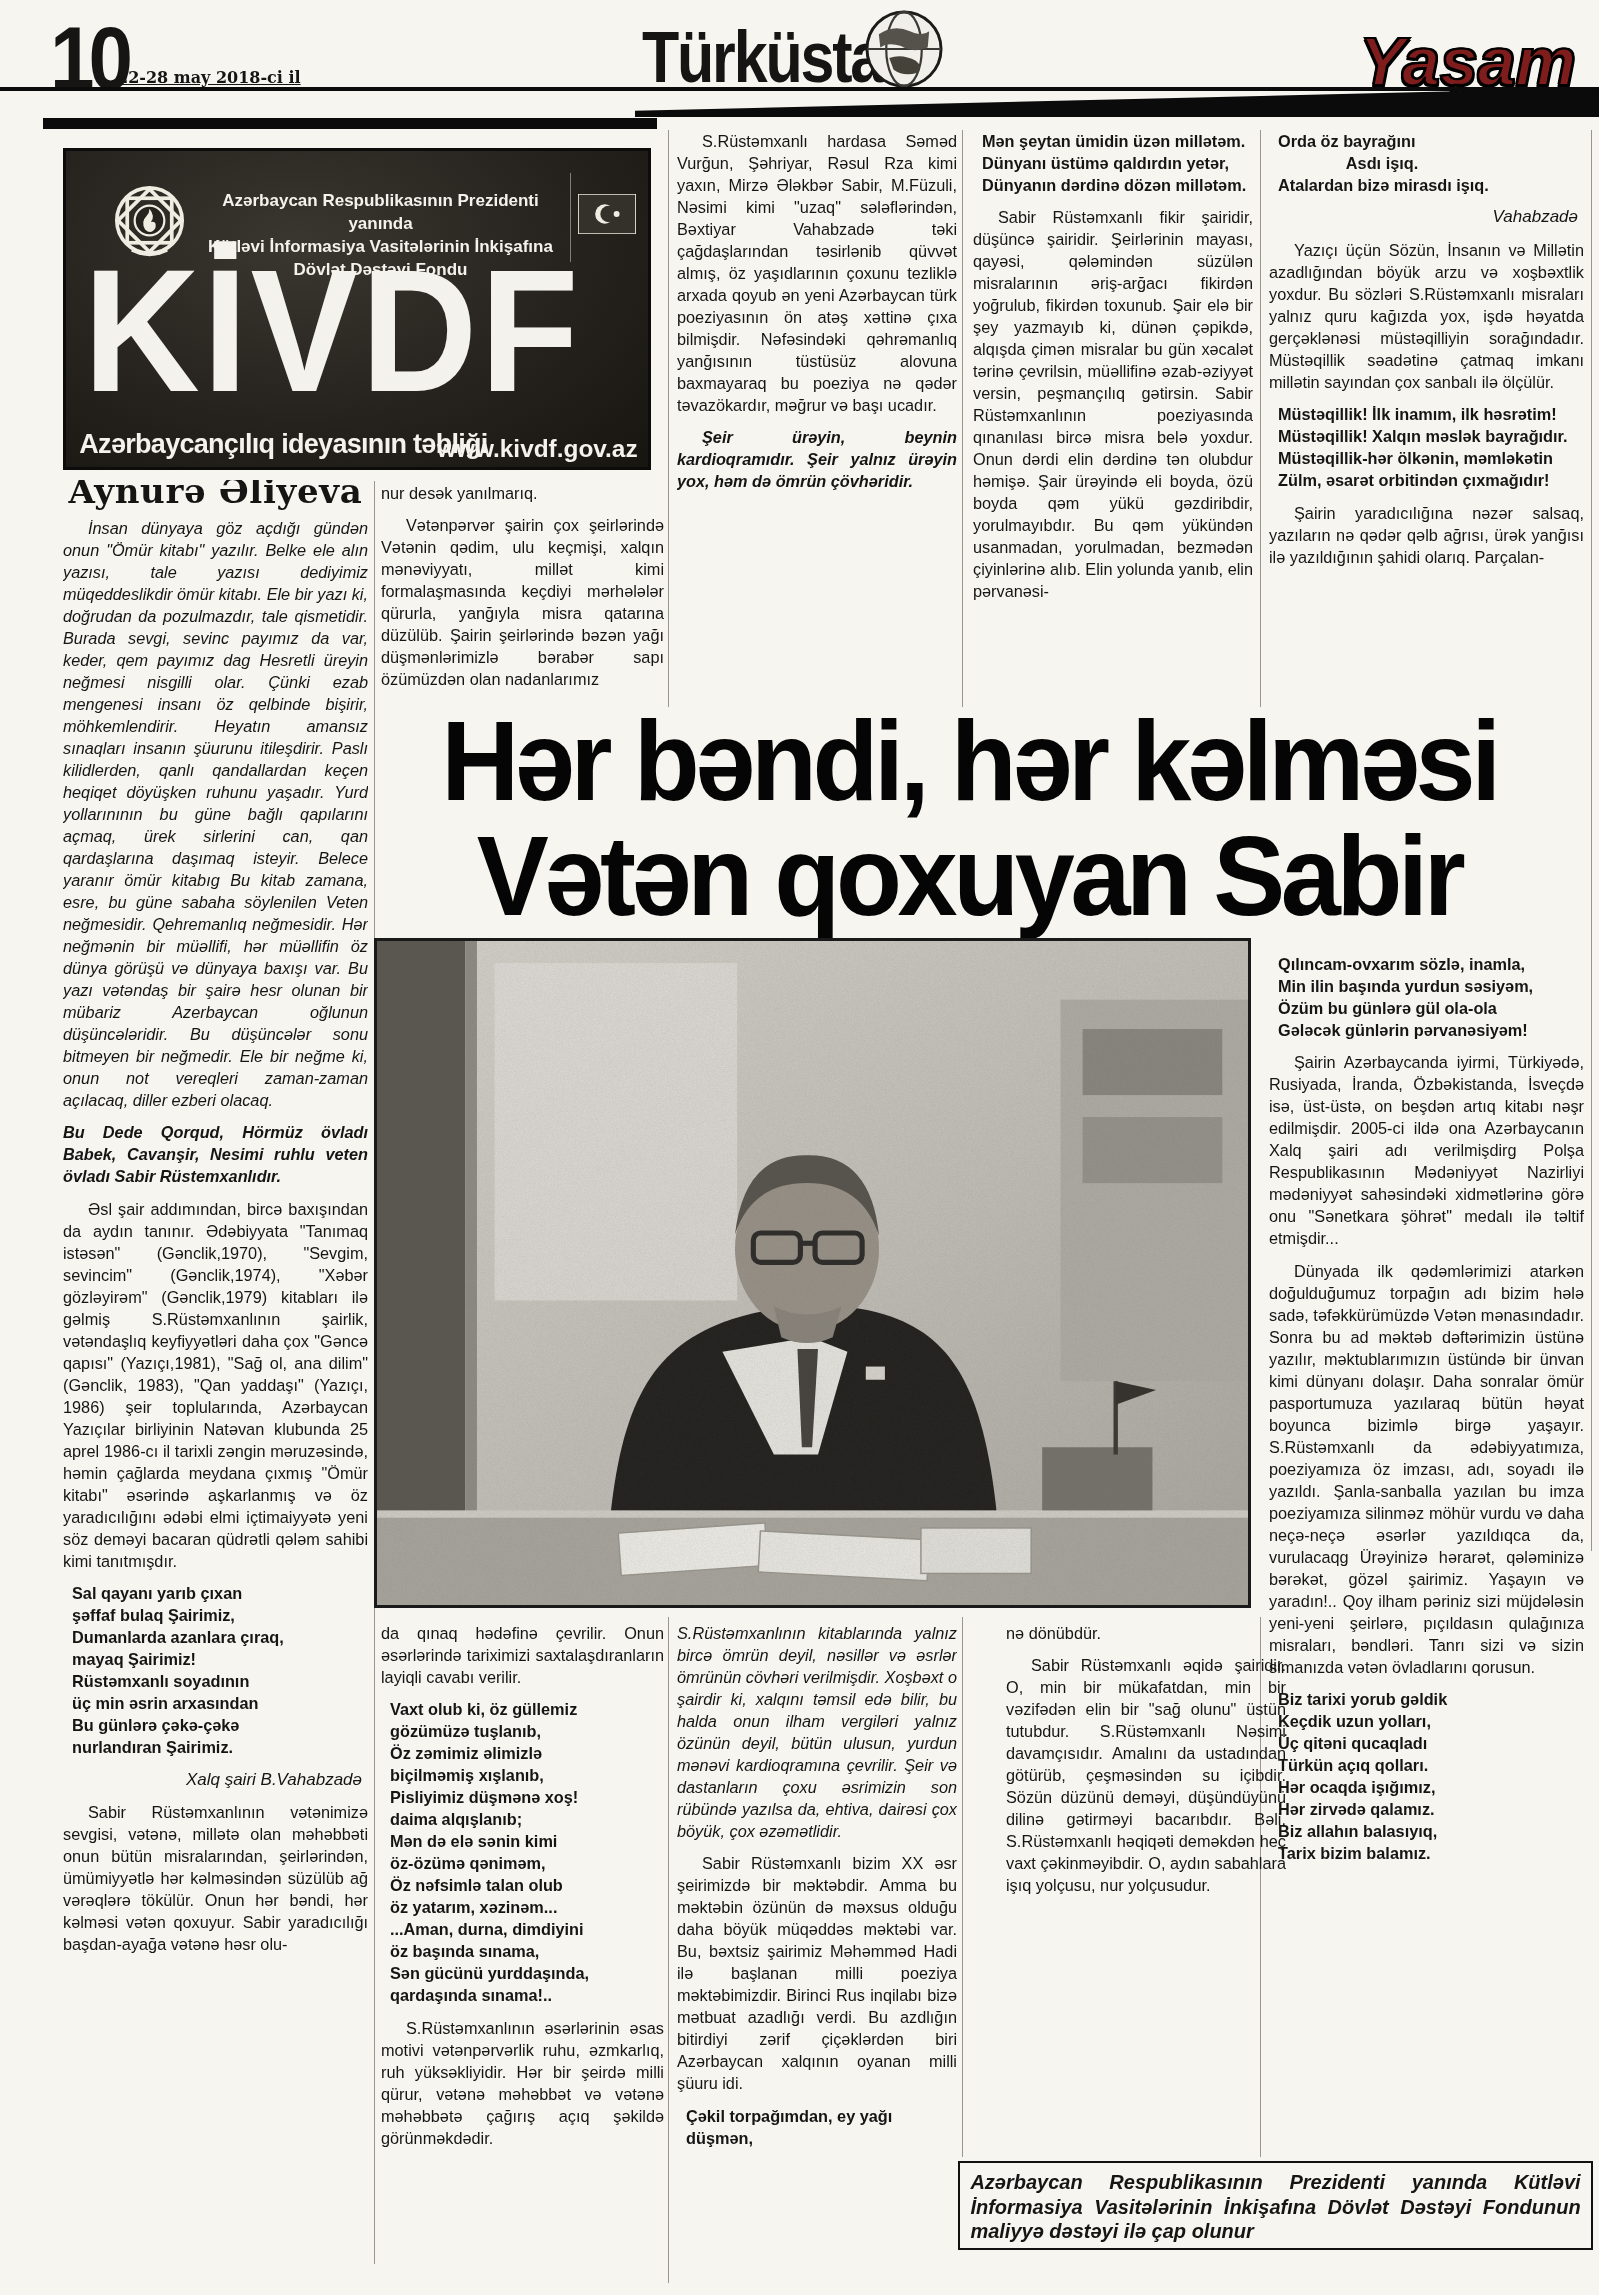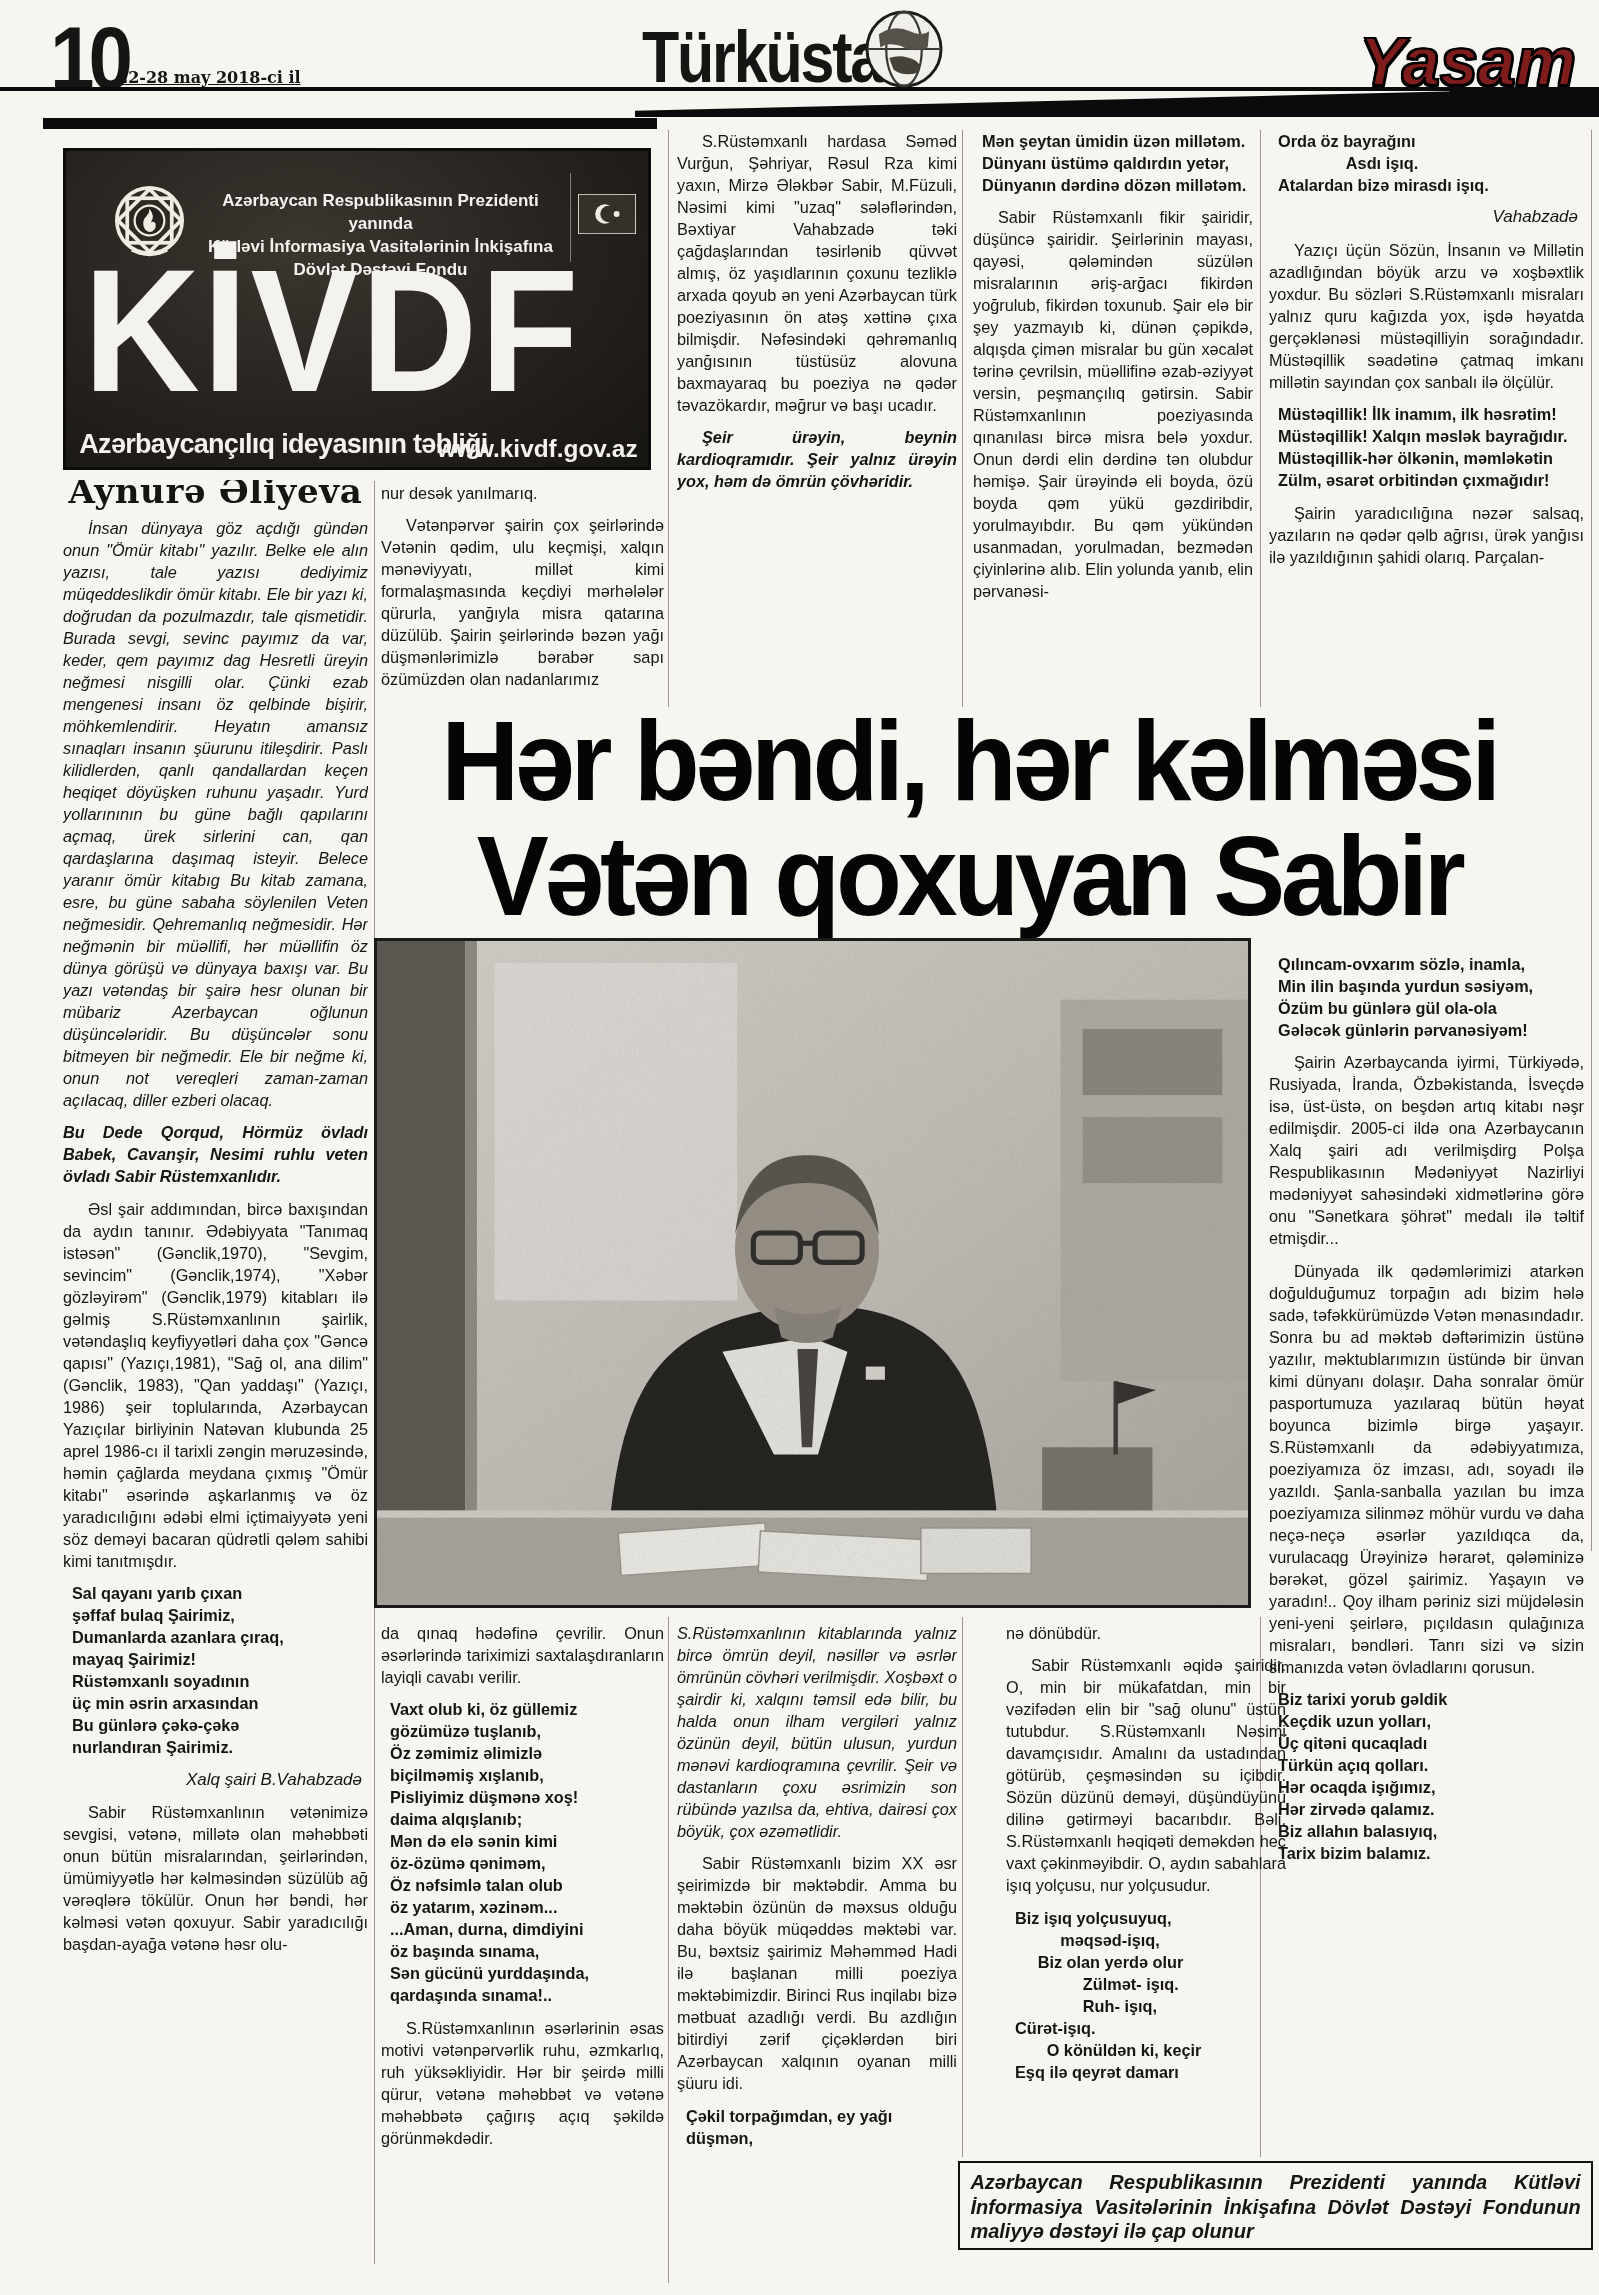--- a/index.html
+++ b/index.html
@@ -271,27 +271,19 @@
         <div class="blk pi0">S.Rüstəmxanlının kitablarında yalnız bircə ömrün deyil, nəsillər və əsrlər ömrünün cövhəri verilmişdir. Xoşbəxt o şairdir ki, xalqını təmsil edə bilir, bu halda onun ilham vergiləri yalnız özünün deyil, bütün ulusun, yurdun mənəvi kardioqramına çevrilir. Şeir və dastanların çoxu əsrimizin son rübündə yazılsa da, ehtiva, dairəsi çox böyük, çox əzəmətlidir.</div>
         <div class="blk p">Sabir Rüstəmxanlı bizim XX əsr şeirimizdə bir məktəbdir. Amma bu məktəbin özünün də məxsus olduğu daha böyük müqəddəs məktəbi var. Bu, bəxtsiz şairimiz Məhəmməd Hadi ilə başlanan milli poeziya məktəbimizdir. Birinci Rus inqilabı bizə mətbuat azadlığı verdi. Bu azdlığın bitirdiyi zərif çiçəklərdən biri Azərbaycan xalqının oyanan milli şüuru idi.</div>
         <div class="blk poemb">Çəkil torpağımdan, ey yağı düşmən,</div>
       </div>
   </div>
 
   <div class="col" style="left:1006px;top:1622px;width:280px;height:533px;">
     <div>
         <div class="blk p0">nə dönübdür.</div>
         <div class="blk p">Sabir Rüstəmxanlı əqidə şairidir. O, min bir mükafatdan, min bir vəzifədən elin bir "sağ olunu" üstün tutubdur. S.Rüstəmxanlı Nəsimi davamçısıdır. Amalını da ustadından götürüb, çeşməsindən su içibdir. Sözün düzünü deməyi, düşündüyünü dilinə gətirməyi bacarıbdır. Bəli, S.Rüstəmxanlı həqiqəti deməkdən heç vaxt çəkinməyibdir. O, aydın sabahlara işıq yolçusu, nur yolçusudur.</div>
-        <div class="blk poemb">Biz işıq yolçusuyuq,
-          məqsəd-işıq,
-     Biz olan yerdə olur
-               Zülmət- işıq.
-               Ruh- işıq,
-Cürət-işıq.
-       O könüldən ki, keçir
-Eşq ilə qeyrət damarı</div>
       </div>
   </div>
 
   <div class="fundbox">Azərbaycan Respublikasının Prezidenti yanında Kütləvi İnformasiya Vasitələrinin İnkişafına Dövlət Dəstəyi Fondunun maliyyə dəstəyi ilə çap olunur</div>
 
 </div>
 
 
 </body></html>

